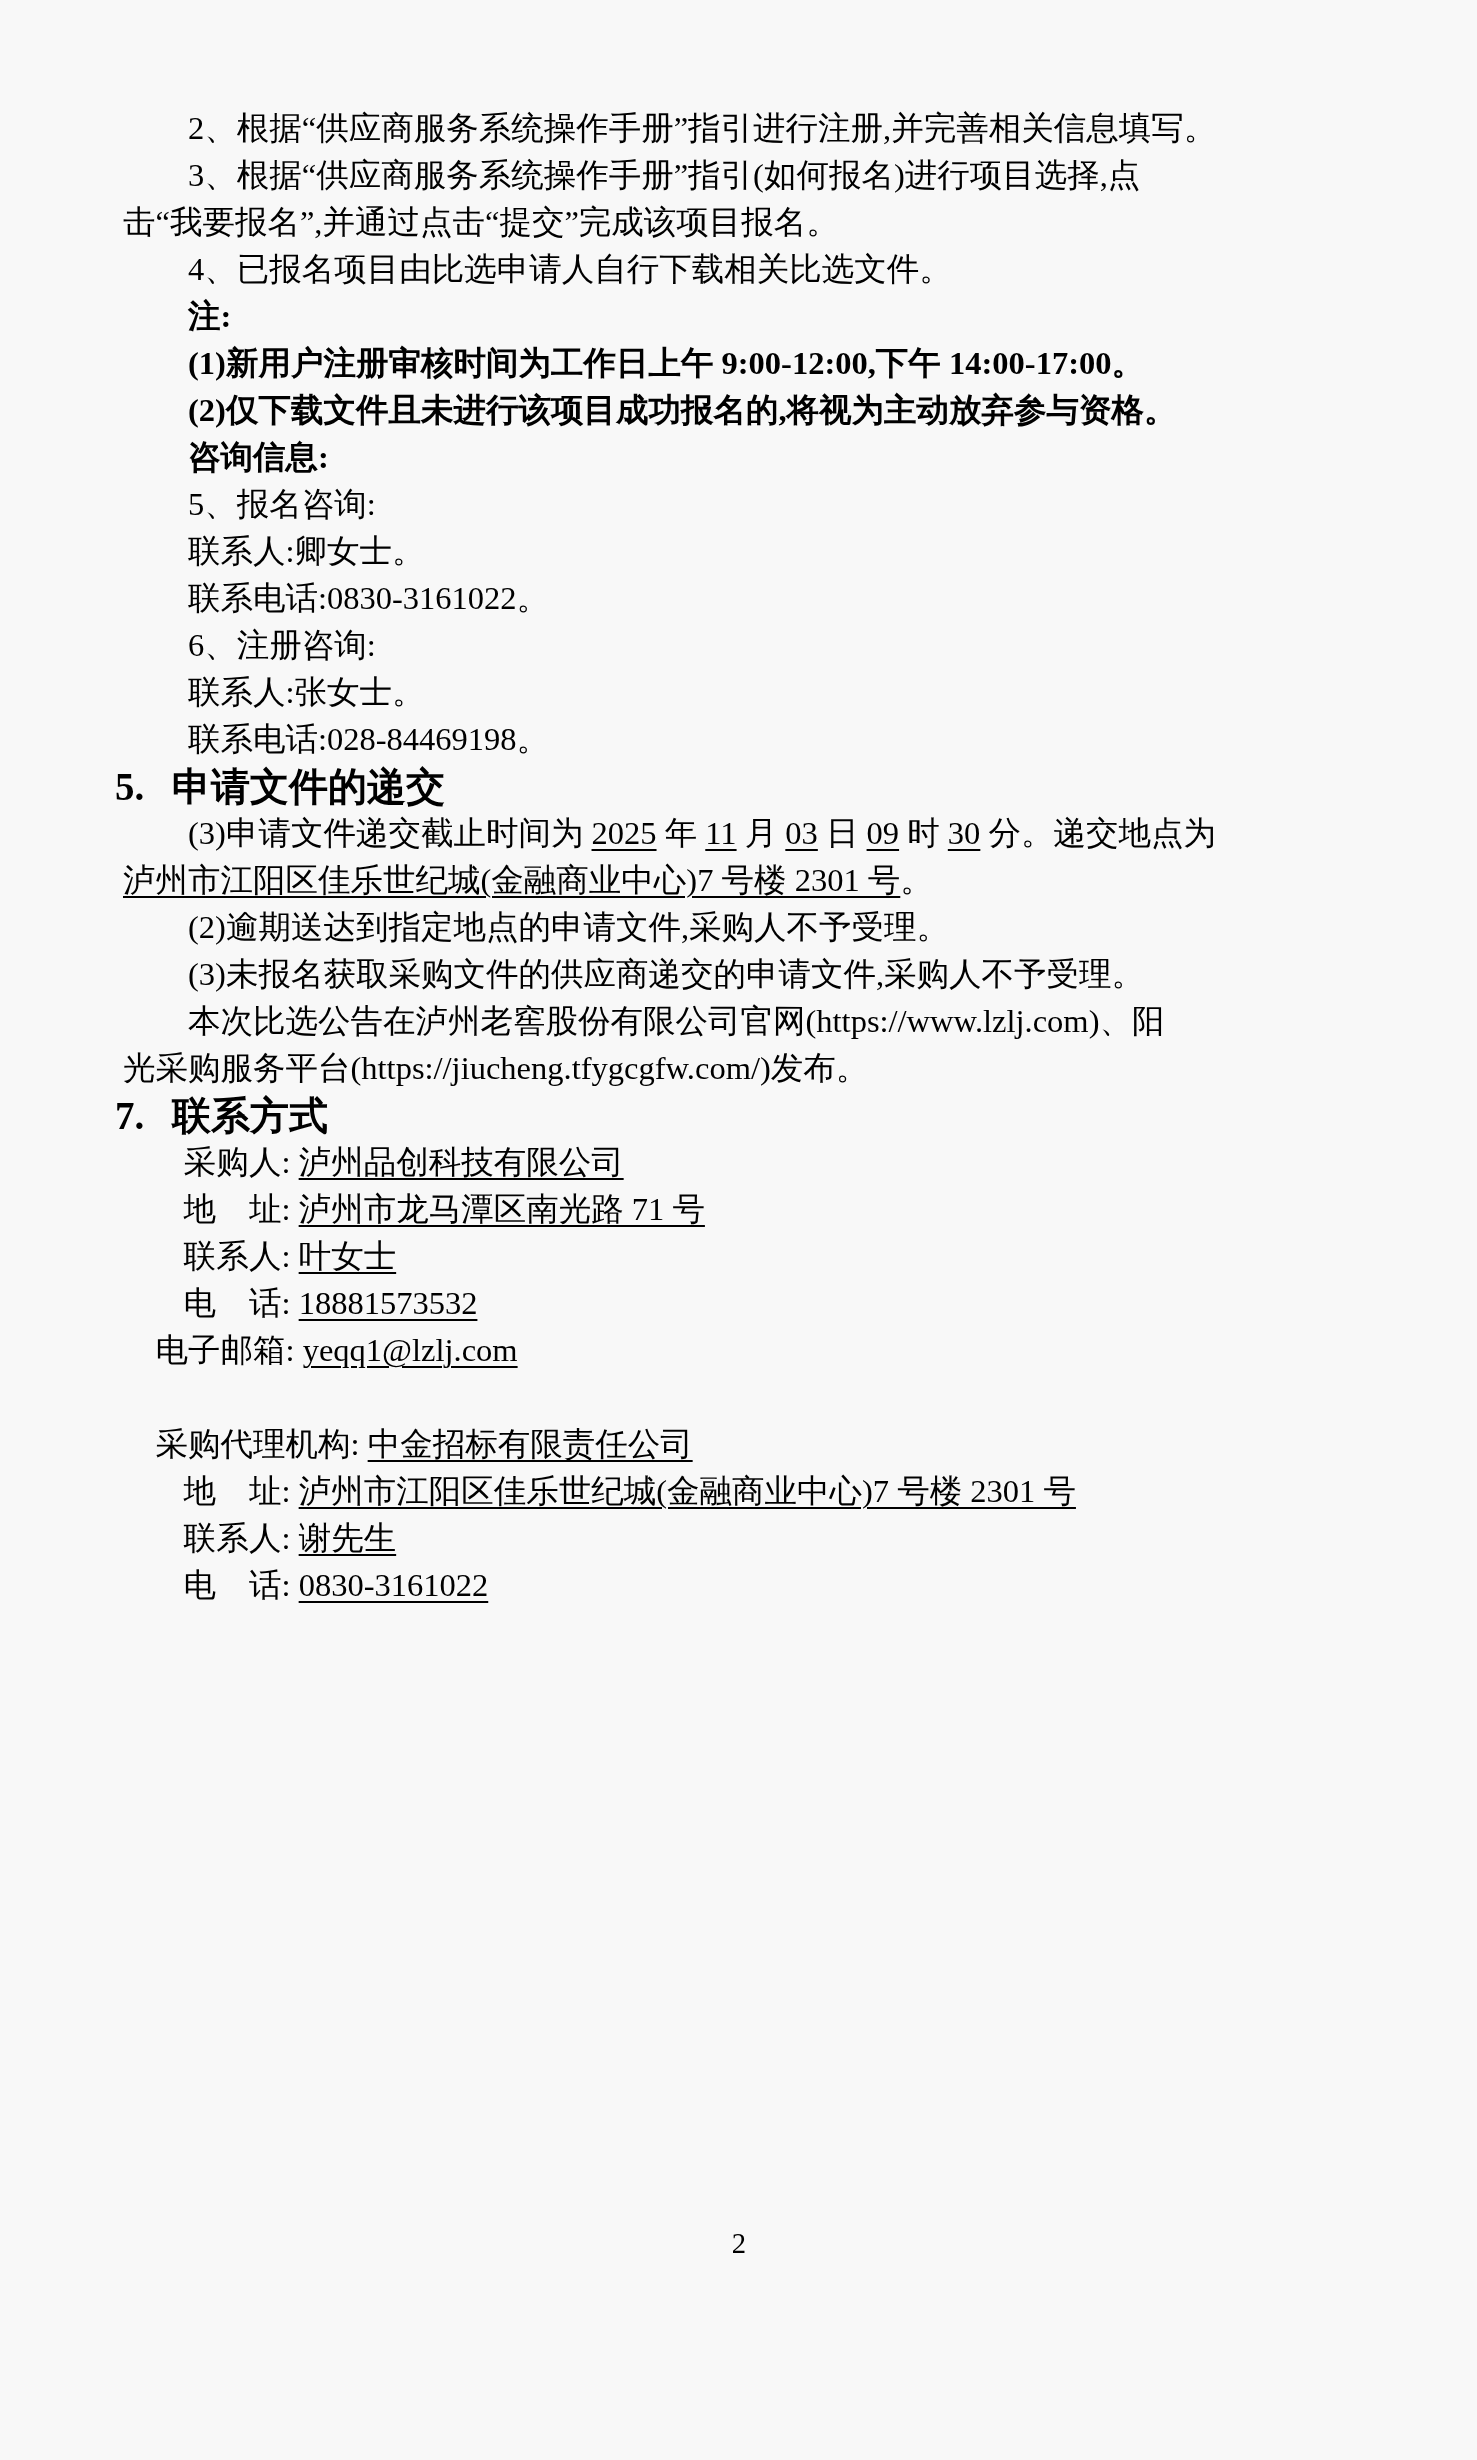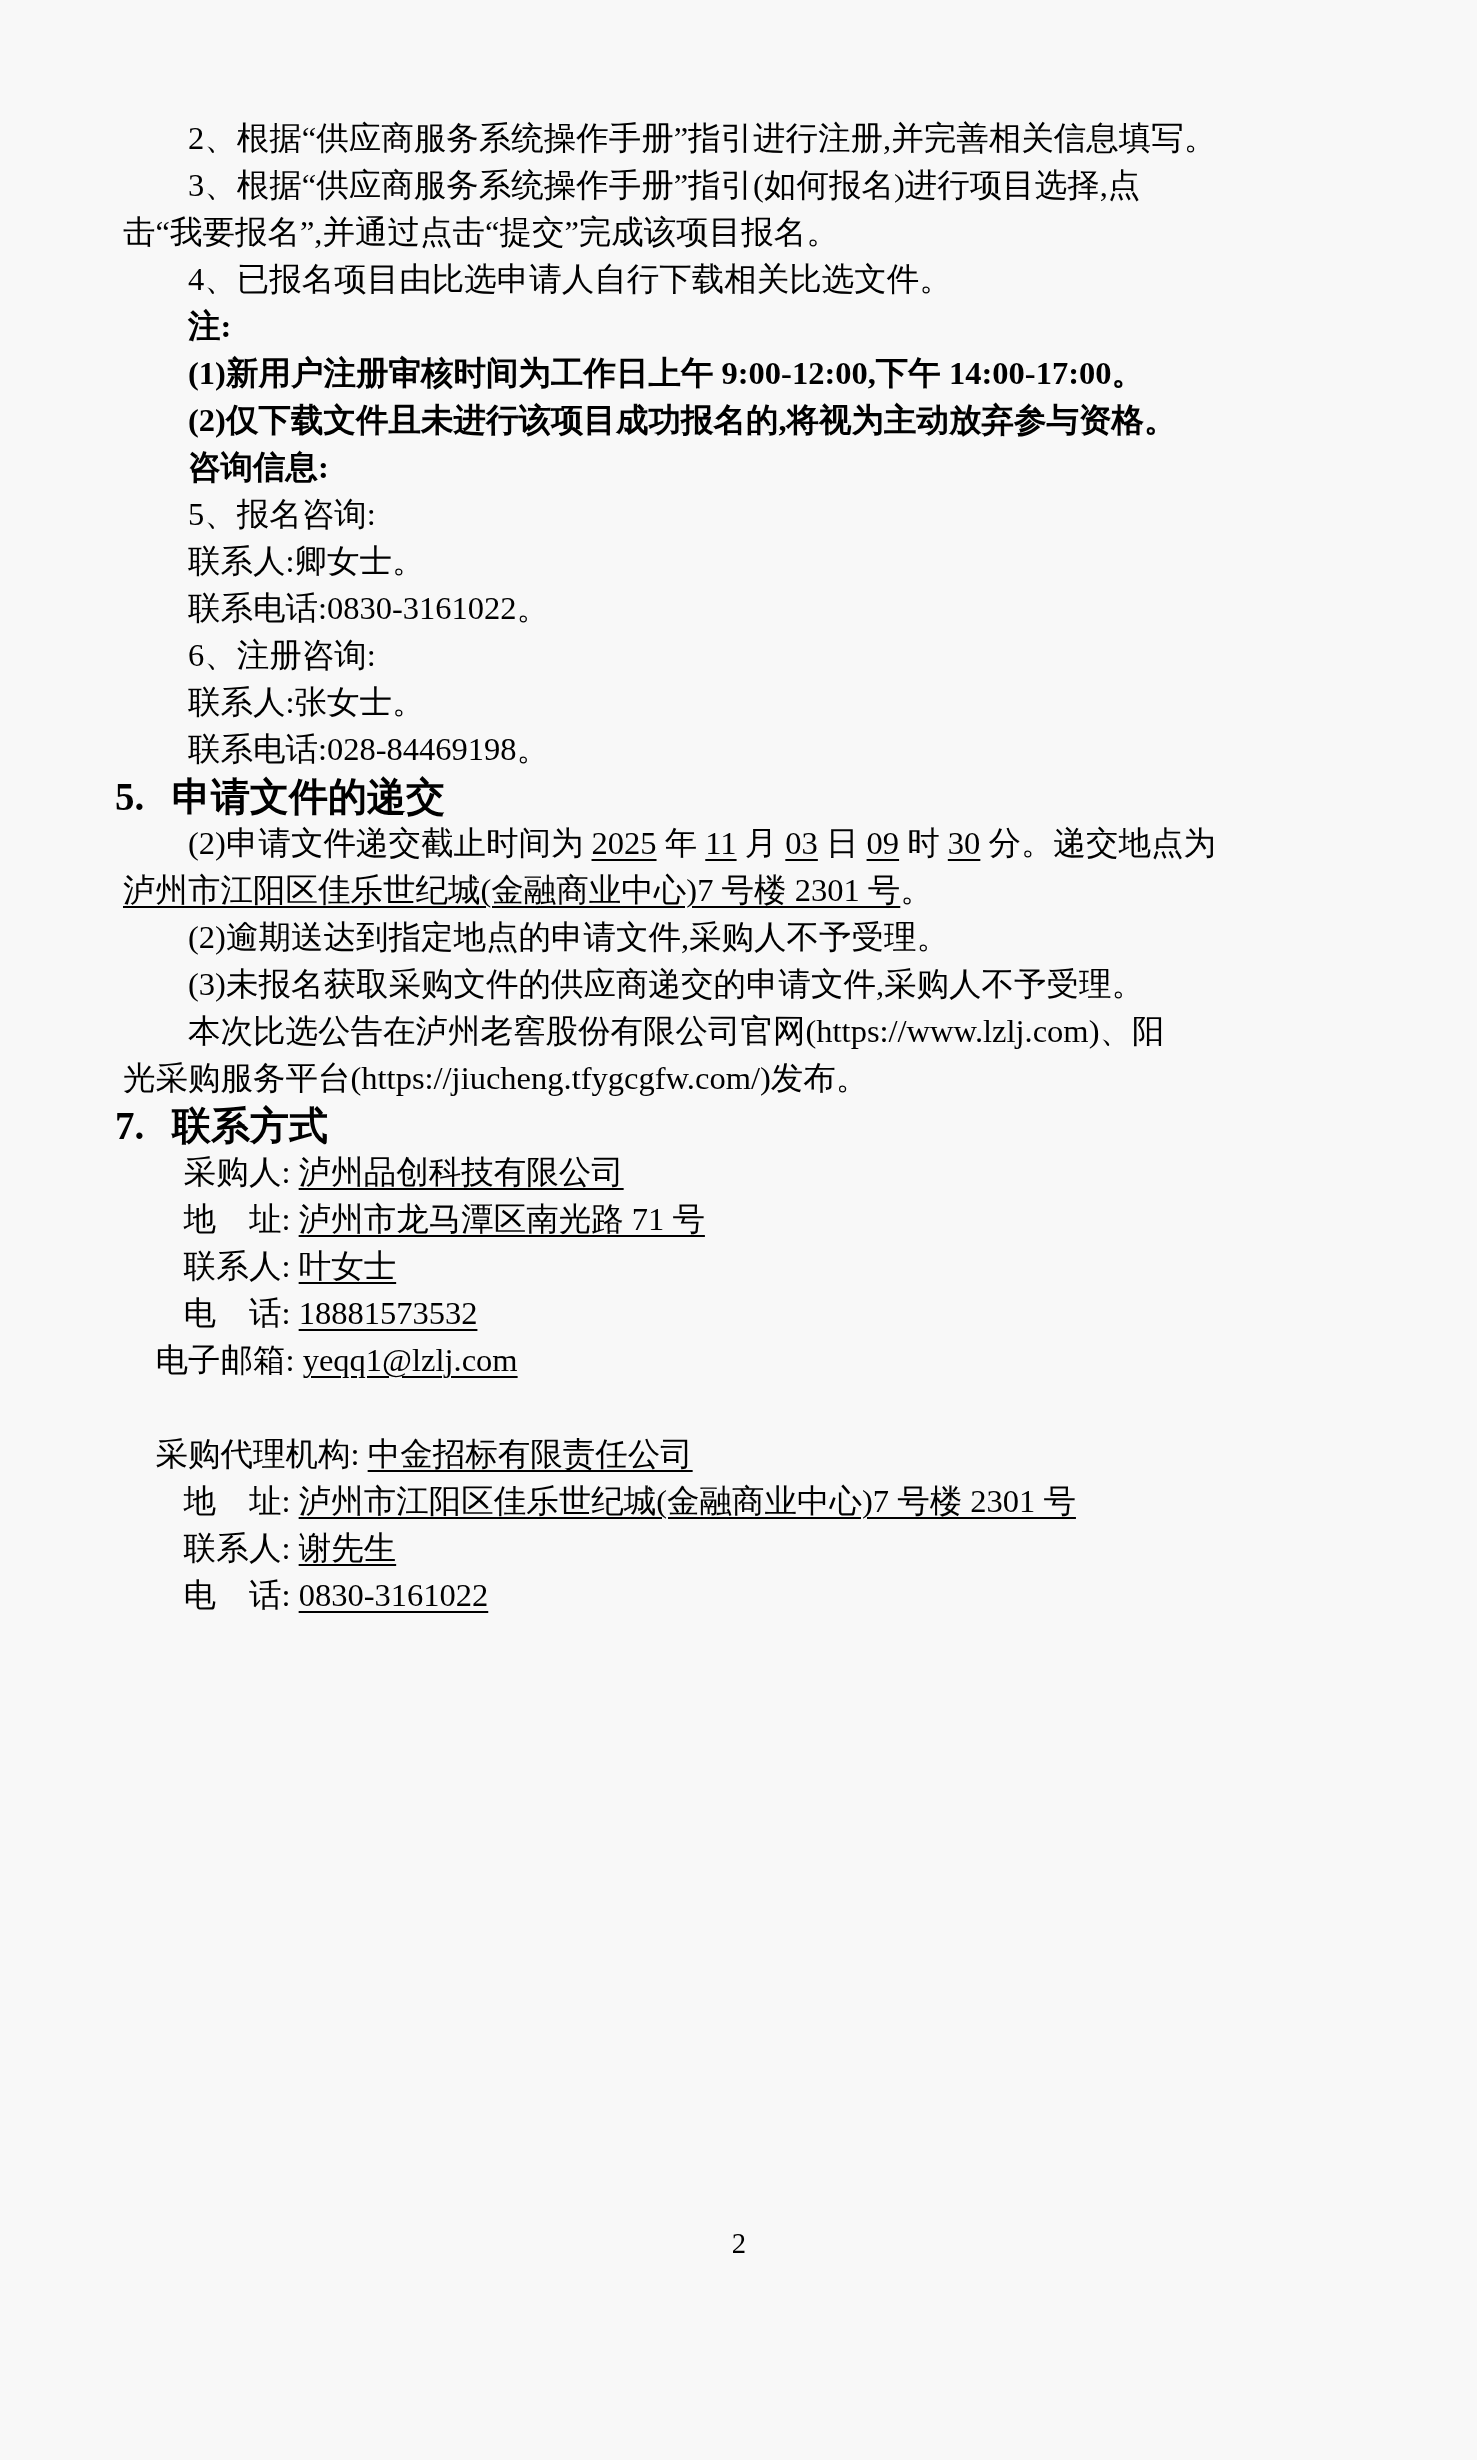--- a/index.html
+++ b/index.html
@@ -11,21 +11,21 @@
     height: 2461px;
     background: #f8f8f8;
     color: #000;
     font-family: "Liberation Serif", "DejaVu Serif", serif;
     position: relative;
     overflow: hidden;
   }
   #doc {
     position: absolute;
     left: 123px;
-    top: 115px;
+    top: 105px;
     width: 1249px;
     font-size: 32.5px;
     line-height: 47px;
   }
   .line {
     white-space: nowrap;
   }
   .ind1 { padding-left: 32.5px; }
   .ind2 { text-indent: 65px; }
   .bold { font-weight: bold; }
@@ -73,21 +73,21 @@
     <div class="line ind2 bold"><span>(1)新用户注册审核时间为工作日上午 9:00-12:00,下午 14:00-17:00。</span></div>
     <div class="line ind2 bold"><span>(2)仅下载文件且未进行该项目成功报名的,将视为主动放弃参与资格。</span></div>
     <div class="line ind2 bold"><span>咨询信息:</span></div>
     <div class="line ind2"><span>5、报名咨询:</span></div>
     <div class="line ind2"><span>联系人:卿女士。</span></div>
     <div class="line ind2"><span>联系电话:0830-3161022。</span></div>
     <div class="line ind2"><span>6、注册咨询:</span></div>
     <div class="line ind2"><span>联系人:张女士。</span></div>
     <div class="line ind2"><span>联系电话:028-84469198。</span></div>
     <div class="line heading"><span class="hn">5.</span><span>申请文件的递交</span></div>
-    <div class="line ind2"><span>(2)申请文件递交截止时间为 </span><span class="u">2025</span><span> 年 </span><span class="u">11</span><span> 月 </span><span class="u">03</span><span> 日 </span><span class="u">09</span><span> 时 </span><span class="u">30</span><span> 分。递交地点为</span></div>
+    <div class="line ind2"><span>(3)申请文件递交截止时间为 </span><span class="u">2025</span><span> 年 </span><span class="u">11</span><span> 月 </span><span class="u">03</span><span> 日 </span><span class="u">09</span><span> 时 </span><span class="u">30</span><span> 分。递交地点为</span></div>
     <div class="line"><span class="u">泸州市江阳区佳乐世纪城(金融商业中心)7 号楼 2301 号</span><span>。</span></div>
     <div class="line ind2"><span>(2)逾期送达到指定地点的申请文件,采购人不予受理。</span></div>
     <div class="line ind2"><span>(3)未报名获取采购文件的供应商递交的申请文件,采购人不予受理。</span></div>
     <div class="line ind2"><span>本次比选公告在泸州老窖股份有限公司官网(https://www.lzlj.com)、阳</span></div>
     <div class="line"><span>光采购服务平台(https://jiucheng.tfygcgfw.com/)发布。</span></div>
     <div class="line heading"><span class="hn">7.</span><span>联系方式</span></div>
     <div class="line ind1"><span class="w3">采购人</span><span>: </span><span class="u">泸州品创科技有限公司</span></div>
     <div class="line ind1"><span class="w3">地址</span><span>: </span><span class="u">泸州市龙马潭区南光路 71 号</span></div>
     <div class="line ind1"><span class="w3">联系人</span><span>: </span><span class="u">叶女士</span></div>
     <div class="line ind1"><span class="w3">电话</span><span>: </span><span class="u">18881573532</span></div>

